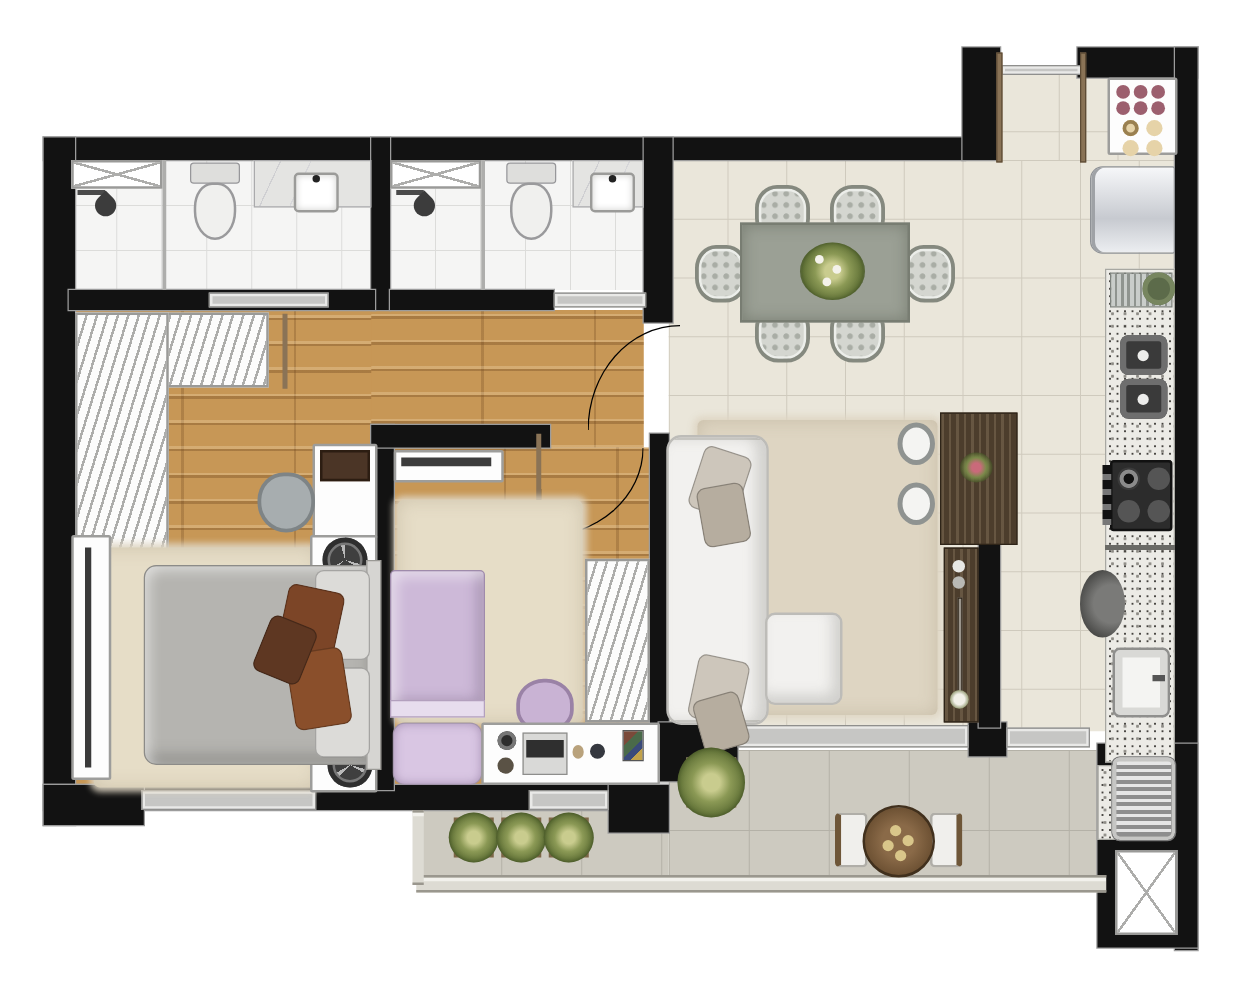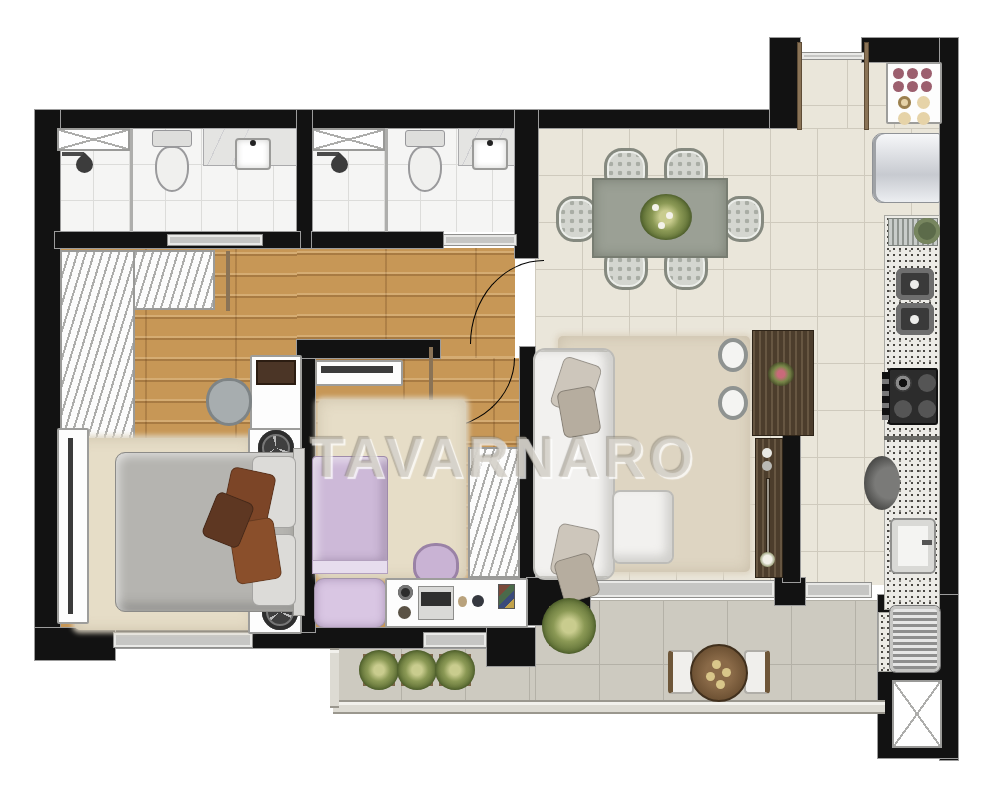--- a/index.html
+++ b/index.html
@@ -236,16 +236,15 @@
   <div class="potsq" style="left:439px;top:654px;width:32px;height:32px;"></div>
   <div class="plant" style="left:435px;top:650px;width:40px;height:40px;"></div>
   <div class="potsq" style="left:549px;top:606px;width:40px;height:40px;"></div>
   <div class="plant" style="left:542px;top:598px;width:54px;height:56px;"></div>
   <div style="left:668px;top:650px;width:26px;height:44px;background:#f0efec;border:2px solid #b0aea8;border-left:5px solid #6e5638;border-radius:4px;"></div>
   <div style="left:744px;top:650px;width:26px;height:44px;background:#f0efec;border:2px solid #b0aea8;border-right:5px solid #6e5638;border-radius:4px;"></div>
   <div style="left:690px;top:644px;width:58px;height:58px;border-radius:50%;background:radial-gradient(circle,#8a6a48 0 35%,#6e5234 70%,#55391f);border:2px solid #41301d;"></div>
   <div class="dot" style="left:712px;top:660px;width:9px;height:9px;background:#d9c68a;box-shadow:10px 8px 0 #d9c68a,-6px 12px 0 #d9c68a,4px 20px 0 #d9c68a;"></div>
 
   <div id="wm">
-    <span class="l1">TAVARNARO</span>
   </div>
 
 </div>
 
 </body></html>

